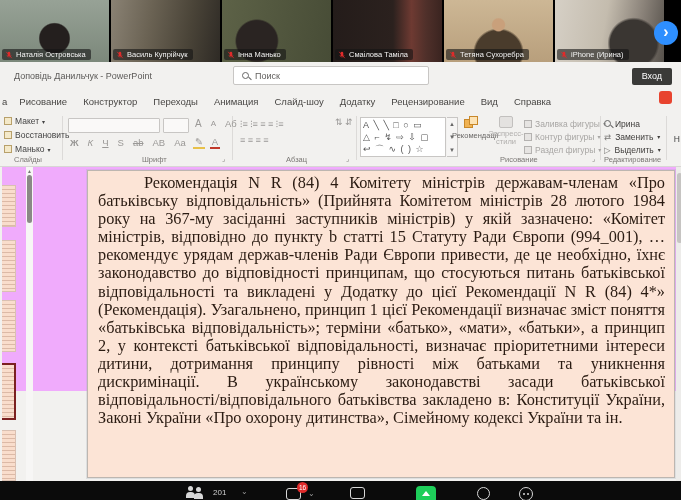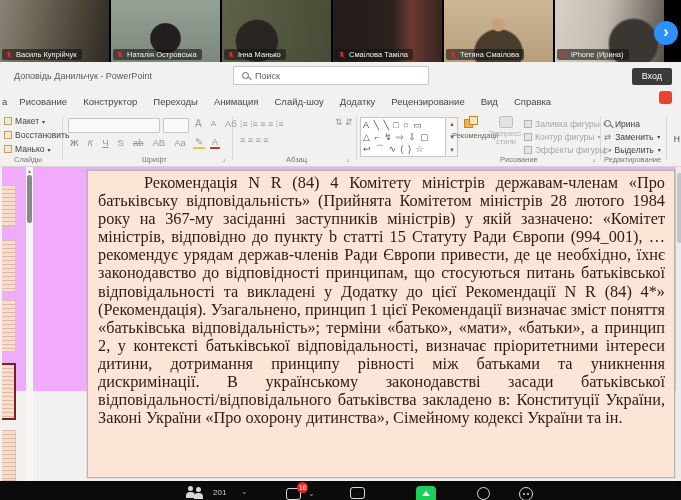--- a/index.html
+++ b/index.html
@@ -98,40 +98,40 @@
   .smile { position:absolute; width:14px; height:14px; border:1.3px solid #d8d8d8; border-radius:50%; }
   .smile i { position:absolute; top:5px; width:2px; height:2px; background:#d8d8d8; border-radius:50%; }
   .smile i.l { left:3px; } .smile i.r { right:3px; }
 </style>
 </head>
 <body>
 
 <div class="screen">
 
   <div class="video-strip">
+    <div class="video-tile tile-2">
+      <div class="name-tag">
+        <svg class="mic-svg" viewBox="0 0 10 10">
+            <path d="M5 1a1.6 1.6 0 0 1 1.6 1.6V5A1.6 1.6 0 0 1 5 6.6 1.6 1.6 0 0 1 3.4 5V2.6A1.6 1.6 0 0 1 5 1z" fill="#e02b2b"></path>
+            <path d="M2.5 5a2.5 2.5 0 0 0 5 0" stroke="#e02b2b" fill="none" stroke-width=".8"></path>
+            <line x1="1.5" y1="1" x2="8.5" y2="9" stroke="#e02b2b" stroke-width="1"></line>
+          </svg>
+        <span>Наталія Островська</span>
+      </div>
+    </div>
     <div class="video-tile tile-1">
       <div class="name-tag">
         <svg class="mic-svg" viewBox="0 0 10 10">
             <path d="M5 1a1.6 1.6 0 0 1 1.6 1.6V5A1.6 1.6 0 0 1 5 6.6 1.6 1.6 0 0 1 3.4 5V2.6A1.6 1.6 0 0 1 5 1z" fill="#e02b2b"></path>
             <path d="M2.5 5a2.5 2.5 0 0 0 5 0" stroke="#e02b2b" fill="none" stroke-width=".8"></path>
             <line x1="1.5" y1="1" x2="8.5" y2="9" stroke="#e02b2b" stroke-width="1"></line>
           </svg>
         <span>Василь Купрійчук</span>
       </div>
     </div>
-    <div class="video-tile tile-2">
-      <div class="name-tag">
-        <svg class="mic-svg" viewBox="0 0 10 10">
-            <path d="M5 1a1.6 1.6 0 0 1 1.6 1.6V5A1.6 1.6 0 0 1 5 6.6 1.6 1.6 0 0 1 3.4 5V2.6A1.6 1.6 0 0 1 5 1z" fill="#e02b2b"></path>
-            <path d="M2.5 5a2.5 2.5 0 0 0 5 0" stroke="#e02b2b" fill="none" stroke-width=".8"></path>
-            <line x1="1.5" y1="1" x2="8.5" y2="9" stroke="#e02b2b" stroke-width="1"></line>
-          </svg>
-        <span>Наталія Островська</span>
-      </div>
-    </div>
     <div class="video-tile tile-4">
       <div class="name-tag">
         <svg class="mic-svg" viewBox="0 0 10 10">
             <path d="M5 1a1.6 1.6 0 0 1 1.6 1.6V5A1.6 1.6 0 0 1 5 6.6 1.6 1.6 0 0 1 3.4 5V2.6A1.6 1.6 0 0 1 5 1z" fill="#e02b2b"></path>
             <path d="M2.5 5a2.5 2.5 0 0 0 5 0" stroke="#e02b2b" fill="none" stroke-width=".8"></path>
             <line x1="1.5" y1="1" x2="8.5" y2="9" stroke="#e02b2b" stroke-width="1"></line>
           </svg>
         <span>Інна Манько</span>
       </div>
     </div>
@@ -145,21 +145,21 @@
         <span>Смаілова Таміла</span>
       </div>
     </div>
     <div class="video-tile tile-5">
       <div class="name-tag">
         <svg class="mic-svg" viewBox="0 0 10 10">
             <path d="M5 1a1.6 1.6 0 0 1 1.6 1.6V5A1.6 1.6 0 0 1 5 6.6 1.6 1.6 0 0 1 3.4 5V2.6A1.6 1.6 0 0 1 5 1z" fill="#e02b2b"></path>
             <path d="M2.5 5a2.5 2.5 0 0 0 5 0" stroke="#e02b2b" fill="none" stroke-width=".8"></path>
             <line x1="1.5" y1="1" x2="8.5" y2="9" stroke="#e02b2b" stroke-width="1"></line>
           </svg>
-        <span>Тетяна Смаілова</span>
+        <span>Тетяна Сухоребра</span>
       </div>
     </div>
     <div class="video-tile tile-6">
       <div class="name-tag">
         <svg class="mic-svg" viewBox="0 0 10 10">
             <path d="M5 1a1.6 1.6 0 0 1 1.6 1.6V5A1.6 1.6 0 0 1 5 6.6 1.6 1.6 0 0 1 3.4 5V2.6A1.6 1.6 0 0 1 5 1z" fill="#e02b2b"></path>
             <path d="M2.5 5a2.5 2.5 0 0 0 5 0" stroke="#e02b2b" fill="none" stroke-width=".8"></path>
             <line x1="1.5" y1="1" x2="8.5" y2="9" stroke="#e02b2b" stroke-width="1"></line>
           </svg>
         <span>iPhone (Ирина)</span>
@@ -278,21 +278,21 @@
           <span>Заливка фигуры</span>
           <span style="font-size:6px">▾</span>
         </div>
       <div class="shape-opt">
           <i class="so-ic"></i>
           <span>Контур фигуры</span>
           <span style="font-size:6px">▾</span>
         </div>
       <div class="shape-opt">
           <i class="so-ic"></i>
-          <span>Эффекты фигуры</span>
+          <span>Раздел фигуры</span>
           <span style="font-size:6px">▾</span>
         </div>
     </div>
     <div class="grp-label" style="left:500px">Рисование</div>
     <div class="launcher" style="left:592px">⌟</div>
 
     <div class="edit-grp">
       <div class="edit-item">
           <i class="mag"></i>
           <span>Ирина</span>

